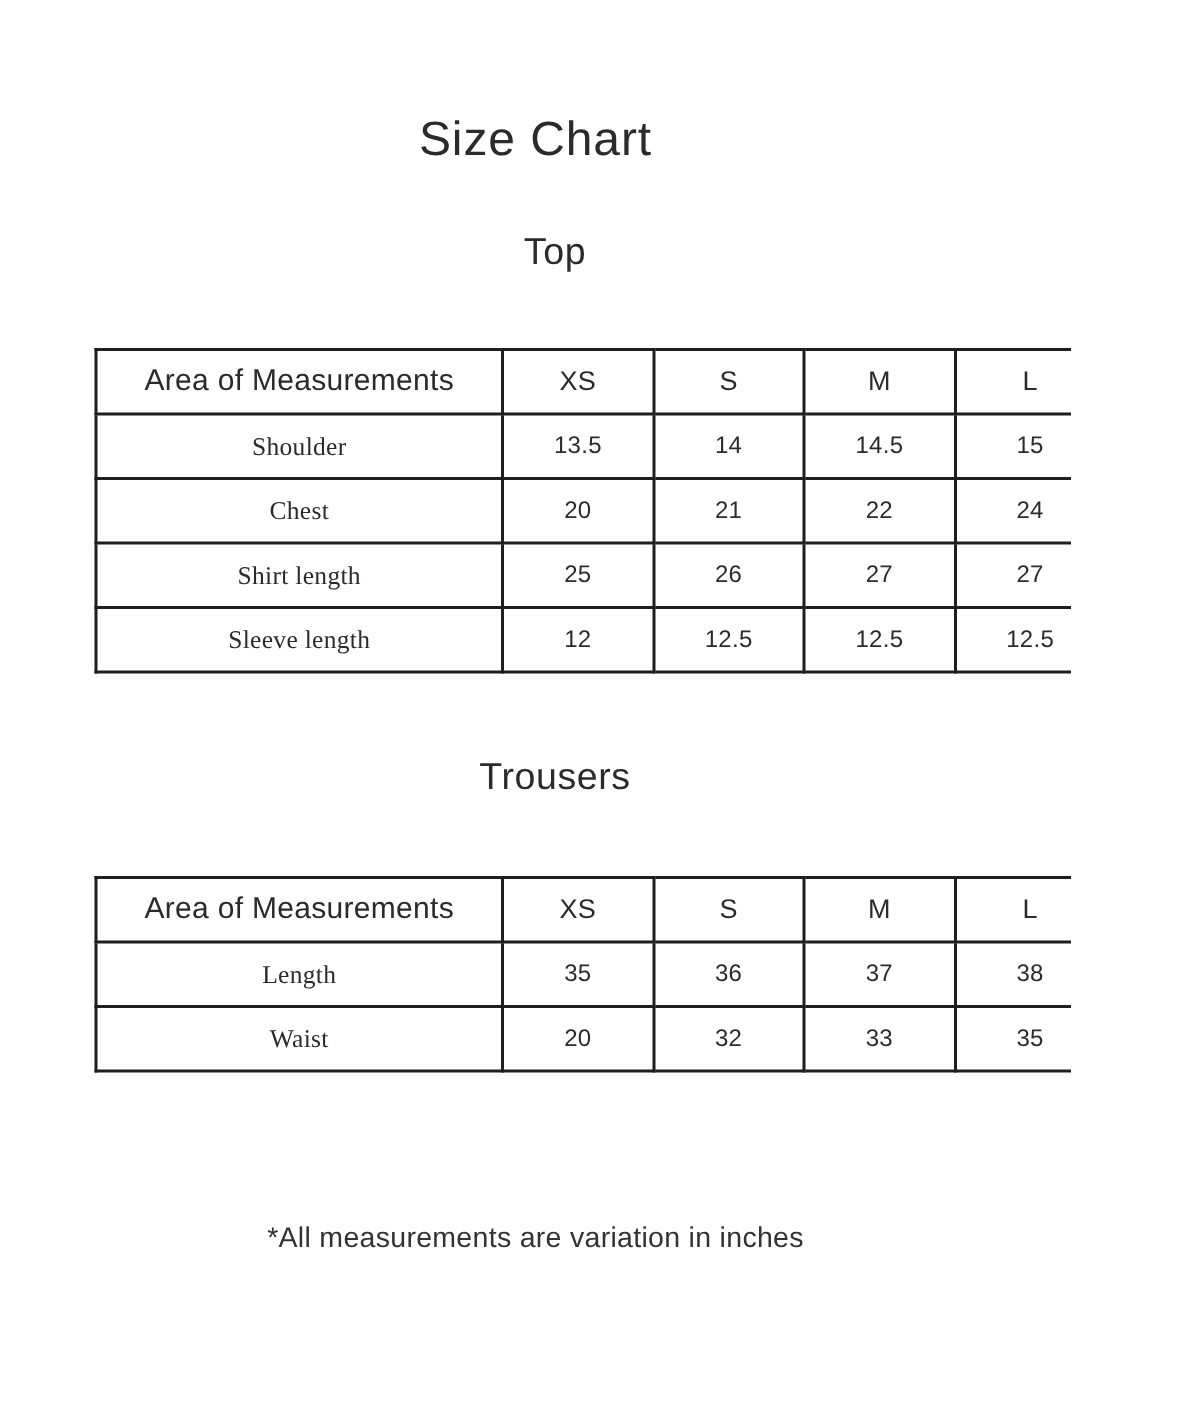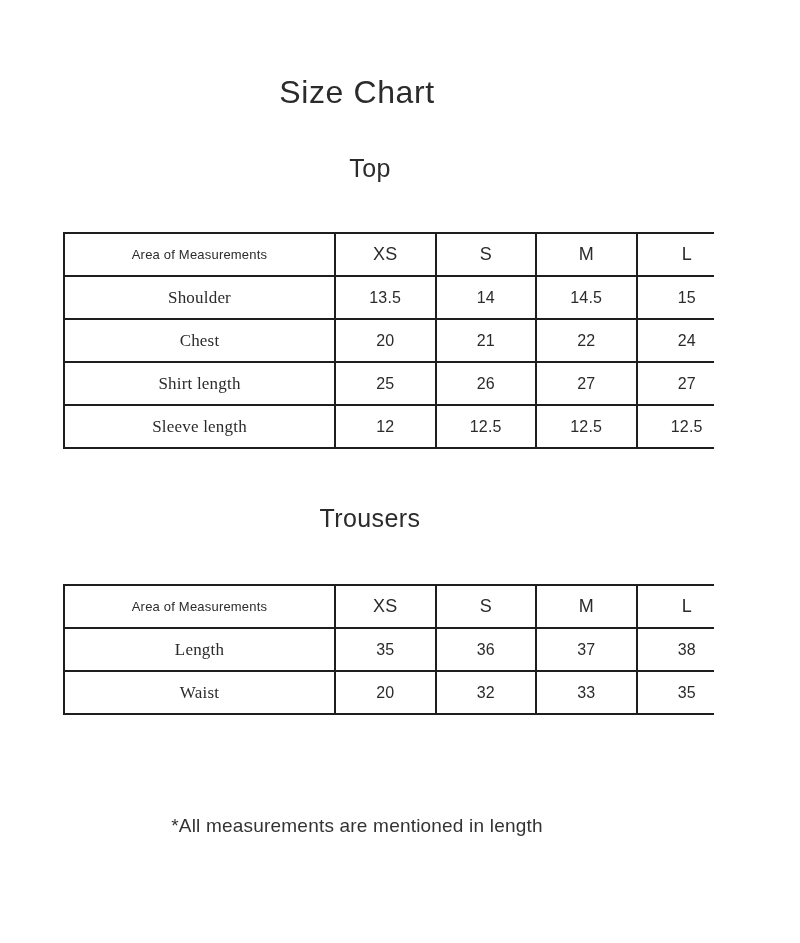--- a/index.html
+++ b/index.html
@@ -58,21 +58,21 @@
   table.size-table th,
   table.size-table td {
     border: 2px solid #1e1e1e;
     text-align: center;
     vertical-align: middle;
     padding: 0;
     font-weight: normal;
     height: 41px;
     letter-spacing: 0.2px;
   }
-  th.area-header { font-size: 13px; margin-left: 28px; }
+  th.area-header { font-size: 20px; margin-left: 28px; }
   th.size-header { font-size: 18px; }
   td.row-label   { font-size: 17px; font-family: Liberation Serif, serif; }
   td.cell-value  { font-size: 16px; }
 
   .notes {
     position: absolute;
     top: 810px;
     left: 0;
     width: 100%;
     text-align: center;
@@ -167,16 +167,16 @@
         <td class="row-label">Waist</td>
         <td class="cell-value">20</td>
         <td class="cell-value">32</td>
         <td class="cell-value">33</td>
         <td class="cell-value">35</td>
       </tr>
     </tbody>
   </table>
 
   <div class="notes">
-    <div>*All measurements are mentioned in length</div>
+    <div>*All measurements are variation in inches</div>
   </div>
 
 </div>
 
 </body></html>

